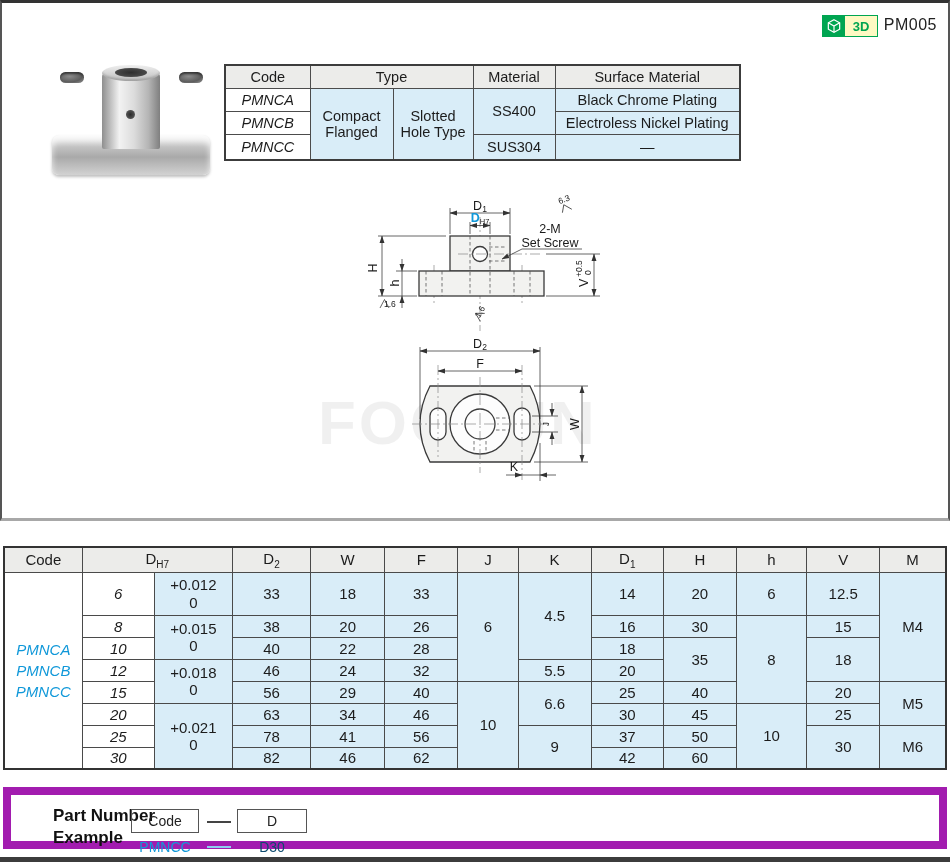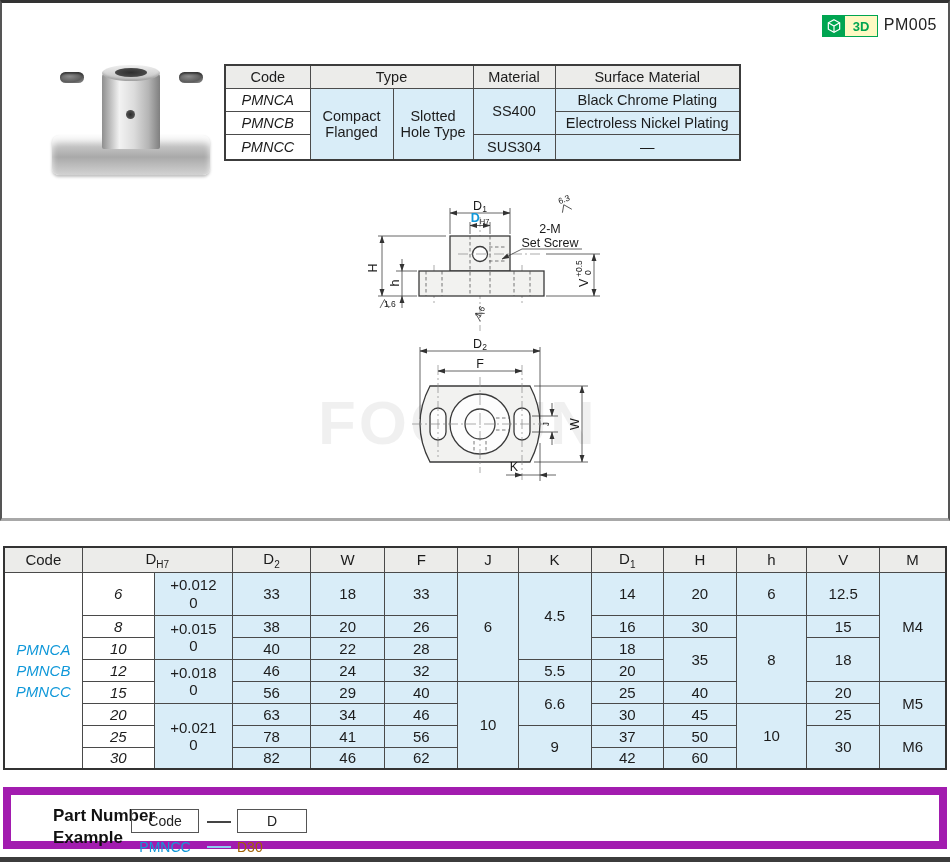--- a/index.html
+++ b/index.html
@@ -72,21 +72,21 @@
   
   .pn-box { position:absolute; left:3px; top:787px; width:944px; height:62px; border:8px solid #a21caf; background:#fff; }
   .pn-title { position:absolute; left:42px; top:10px; font-size:17px; font-weight:bold; color:#111; line-height:1.3; }
   .pn-code-box { position:absolute; left:120px; top:14px; width:68px; height:24px; border:1.5px solid #555;
     display:flex; align-items:center; justify-content:center; font-size:14px; color:#222; }
   .pn-d-box { position:absolute; left:226px; top:14px; width:70px; height:24px; border:1.5px solid #555;
     display:flex; align-items:center; justify-content:center; font-size:14px; color:#222; }
   .pn-dash { position:absolute; left:196px; top:26px; width:24px; border-top:2px solid #444; }
   .pn-ex-code { position:absolute; left:120px; top:44px; width:68px; text-align:center; font-size:14px; color:#1098d9; }
   .pn-ex-dash { position:absolute; left:196px; top:51px; width:24px; border-top:2px solid #8ecfee; }
-  .pn-ex-d { position:absolute; left:226px; top:44px; width:70px; text-align:left; font-size:14px; color:#a16207; }
+  .pn-ex-d { position:absolute; left:226px; top:44px; width:70px; text-align:center; font-size:14px; color:#0c4a6e; }
 
   .bottom-bar { position:absolute; left:0; top:857px; width:950px; height:5px; background:#3c3c3c; }
 
   
   .outline { fill:#f2f2f0; stroke:#3a3a3a; stroke-width:1.3; }
   .white-fill { fill:#fdfdfd; stroke:#3a3a3a; stroke-width:1.3; }
   .dim { stroke:#333; stroke-width:.75; fill:none; }
   .cl { stroke:#888; stroke-width:.7; fill:none; stroke-dasharray:10 3 2 3; }
   .hid { stroke:#555; stroke-width:.8; fill:none; stroke-dasharray:3.5 2.5; }
   .dimtext { font-size:12.5px; fill:#1a1a1a; font-family:"Liberation Sans",sans-serif; }

